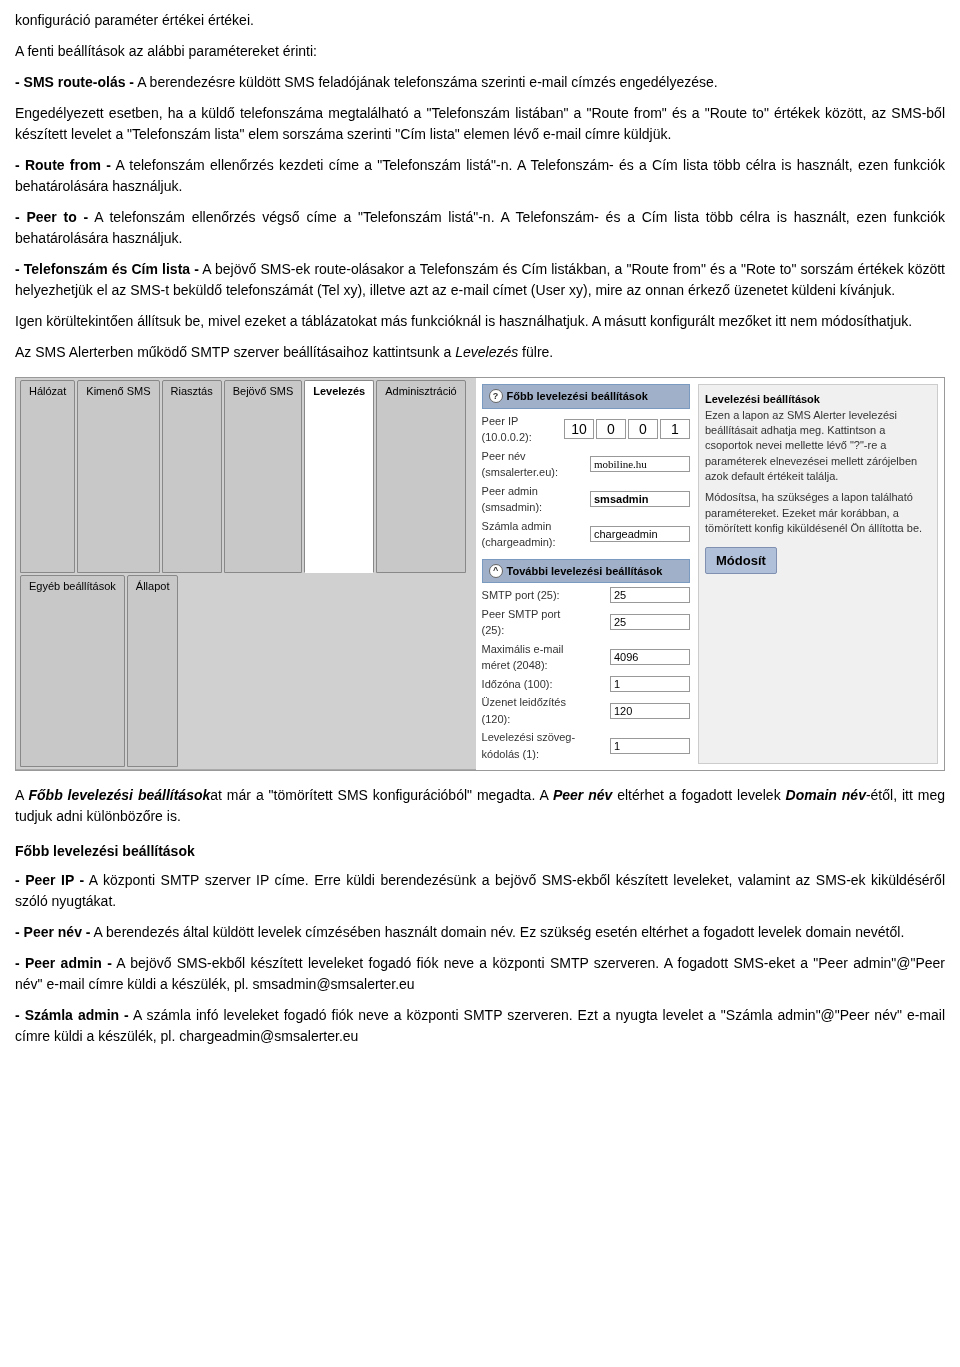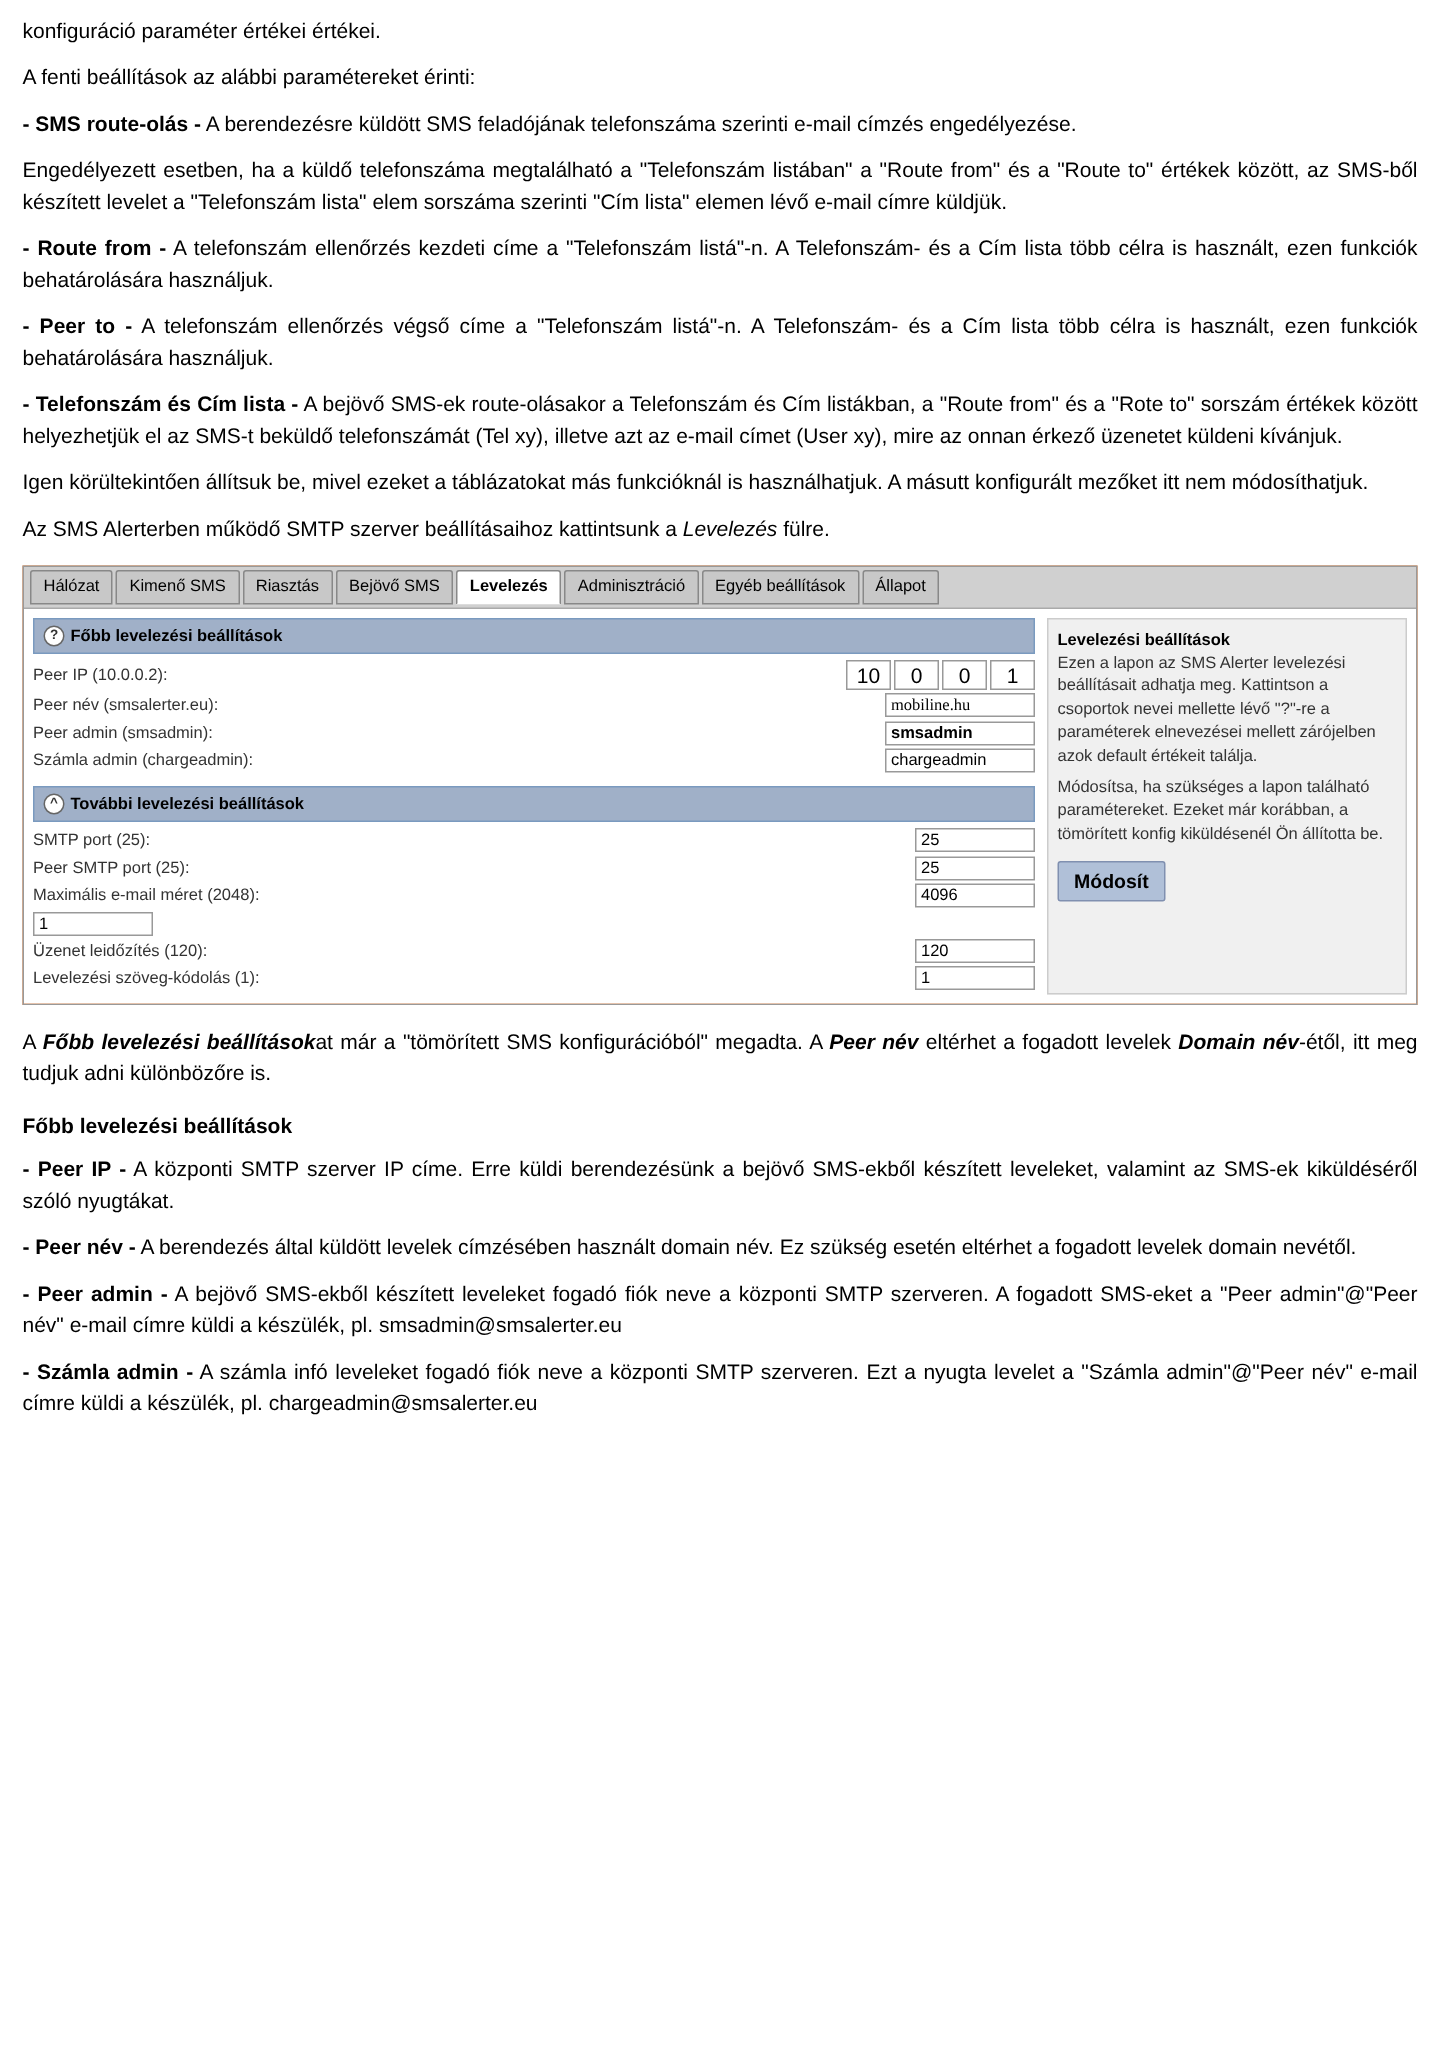--- a/index.html
+++ b/index.html
@@ -22,21 +22,21 @@
     }
     .italic { font-style: italic; }
     .bold { font-weight: bold; }
 
     
     .ui-screenshot {
       border: 1px solid #999;
       margin: 14px 0;
       background: #f97316;
       display: flex;
-      flex-direction: column;
+      flex-direction: row;
     }
     .ui-nav-bar {
       background: #d0d0d0;
       border-bottom: 1px solid #aaa;
       display: flex;
       padding: 2px 4px;
       gap: 2px;
       flex-wrap: wrap;
     }
     .ui-nav-tab {
@@ -231,20 +231,21 @@
       </div>
       <div class="ui-field-row">
         <span class="ui-field-label">Peer SMTP port (25):</span>
         <input class="ui-input-text" value="25" style="width: 60px;">
       </div>
       <div class="ui-field-row">
         <span class="ui-field-label">Maximális e-mail méret (2048):</span>
         <input class="ui-input-text" value="4096" style="width: 60px;">
       </div>
       <div class="ui-field-row">
+        <span class="ui-field-label">Időzóna (100):</span>
         <input class="ui-input-text" value="1" style="width: 60px;">
       </div>
       <div class="ui-field-row">
         <span class="ui-field-label">Üzenet leidőzítés (120):</span>
         <input class="ui-input-text" value="120" style="width: 60px;">
       </div>
       <div class="ui-field-row">
         <span class="ui-field-label">Levelezési szöveg-kódolás (1):</span>
         <input class="ui-input-text" value="1" style="width: 60px;">
       </div>

